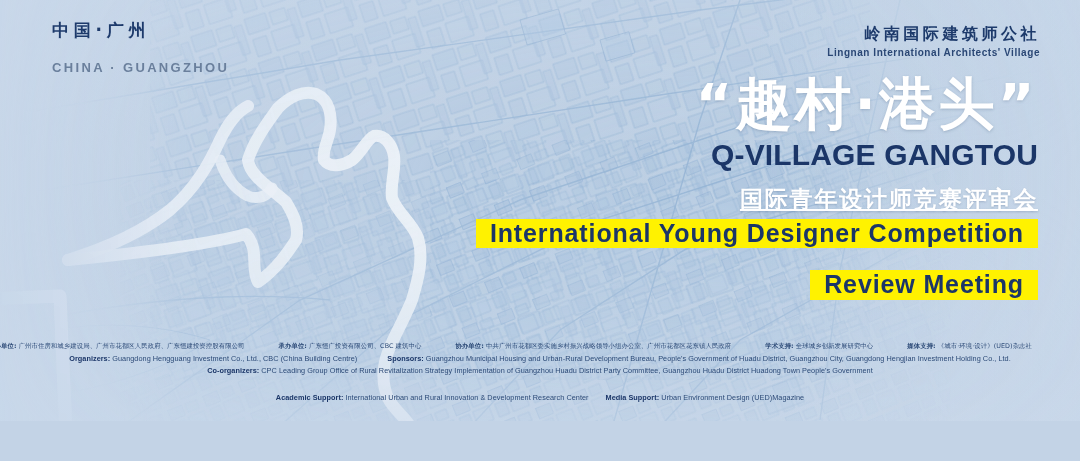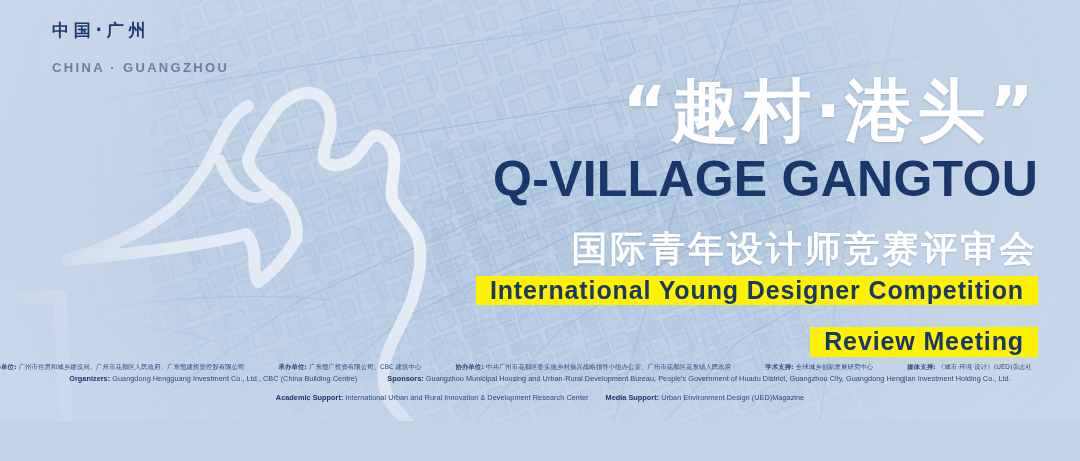--- a/index.html
+++ b/index.html
@@ -42,33 +42,34 @@
   }
   .org-en{
     font-size:10px;font-weight:700;color:#22407099;color:#2a4775;
     letter-spacing:.055em;margin-top:3px;
   }
 
   
   .title-block{position:absolute;right:42px;top:74px;text-align:right;width:620px;}
   .t-cn-main{
     font-family:"DejaVu Sans","Liberation Sans",sans-serif;
-    font-size:68px;font-weight:700;color:#ffffff;letter-spacing:.06em;
+    font-size:56px;font-weight:700;color:#ffffff;letter-spacing:.06em;
     line-height:1.08;text-shadow:0 1px 3px rgba(60,85,120,.28);
     white-space:nowrap;
   }
   .t-en-main{
-    font-size:50px;font-weight:700;color:#1b3668;letter-spacing:.005em;
+    font-size:30px;font-weight:700;color:#1b3668;letter-spacing:.005em;
     line-height:1.12;margin-top:4px;white-space:nowrap;
   }
   .t-cn-sub{
     font-family:"DejaVu Sans","Liberation Sans",sans-serif;
-    font-size:36px;font-weight:700;color:#ffffff;letter-spacing:.08em;
-    line-height:1.15;margin-top:21px;white-space:nowrap;
+    font-size:23px;font-weight:700;color:#ffffff;letter-spacing:.08em;
+    line-height:1.15;margin-top:14px;white-space:nowrap;
     text-shadow:0 1px 2px rgba(60,85,120,.25);
+    text-decoration:underline;
   }
   .t-en-sub{margin-top:6px;line-height:1.18;}
   .hl{
     display:inline-block;background:#fff200;color:#1b3668;
     font-size:25px;font-weight:700;letter-spacing:.035em;
     padding:0 14px;white-space:nowrap;
   }
   .t-en-sub .row2{margin-top:22px;}
 
   
@@ -82,21 +83,21 @@
     font-size:6.4px;color:#2c4a77;letter-spacing:.01em;white-space:nowrap;
   }
   .cred-cn b{font-weight:700;}
   .cred-en{
     font-size:7.3px;color:#2c4a77;letter-spacing:.005em;white-space:nowrap;
   }
   .cred-en b{font-weight:700;color:#1b3668;}
   .row-cn{padding:0 48px;justify-content:flex-end;gap:34px;}
   .row-en-1{justify-content:center;gap:30px;margin-top:3px;}
   .row-en-2{justify-content:center;margin-top:2.5px;}
-  .row-en-3{justify-content:center;gap:17px;margin-top:9px;}
+  .row-en-3{justify-content:center;gap:17px;margin-top:17px;}
 </style>
 </head>
 <body>
 
 <div id="poster">
 
   <div class="map-layer">
     <svg class="map-svg" viewBox="0 0 1080 461" preserveAspectRatio="none">
       <defs>
         <pattern id="blocks" width="56" height="46" patternUnits="userSpaceOnUse" patternTransform="rotate(-18 0 0)">
@@ -184,20 +185,24 @@
       </g>
     </svg>
     <div class="vignette"></div>
   </div>
 
   <div class="locale">
     <div class="locale-cn">中国·广州</div>
     <div class="locale-en">CHINA · GUANGZHOU</div>
   </div>
 
+  <div class="org">
+    <div class="org-cn">岭南国际建筑师公社</div>
+    <div class="org-en">Lingnan International Architects' Village</div>
+  </div>
 
   <div class="title-block">
     <div class="t-cn-main">“趣村·港头”</div>
     <div class="t-en-main">Q-VILLAGE GANGTOU</div>
     <div class="t-cn-sub">国际青年设计师竞赛评审会</div>
     <div class="t-en-sub">
       <div><span class="hl">International Young Designer Competition</span></div>
       <div class="row2"><span class="hl">Review Meeting</span></div>
     </div>
   </div>
@@ -231,20 +236,26 @@
       <span class="cred-en">
         <b>Organizers:</b>
         <span>Guangdong Hengguang Investment Co., Ltd., CBC (China Building Centre)</span>
       </span>
       <span class="cred-en">
         <b>Sponsors:</b>
         <span>Guangzhou Municipal Housing and Urban-Rural Development Bureau, People's Government of Huadu District, Guangzhou City, Guangdong Hengjian Investment Holding Co., Ltd.</span>
       </span>
     </div>
 
+    <div class="cred-line row-en-2">
+      <span class="cred-en">
+        <b>Co-organizers:</b>
+        <span>CPC Leading Group Office of Rural Revitalization Strategy Implementation of Guangzhou Huadu District Party Committee, Guangzhou Huadu District Huadong Town People's Government</span>
+      </span>
+    </div>
 
     <div class="cred-line row-en-3">
       <span class="cred-en">
         <b>Academic Support:</b>
         <span>International Urban and Rural Innovation &amp; Development Research Center</span>
       </span>
       <span class="cred-en">
         <b>Media Support:</b>
         <span>Urban Environment Design (UED)Magazine</span>
       </span>

